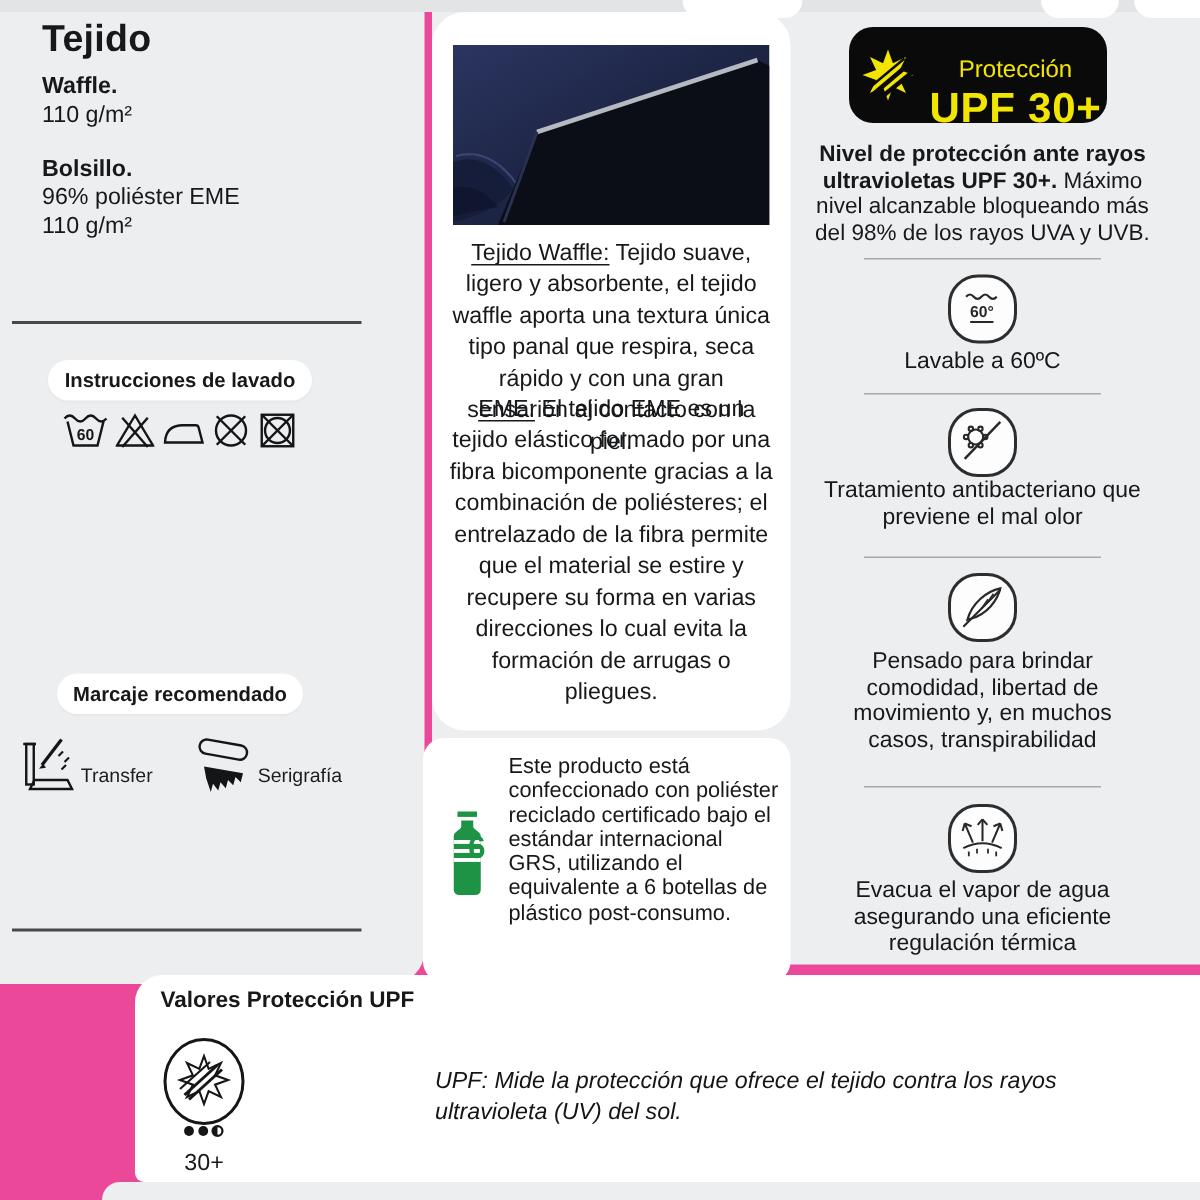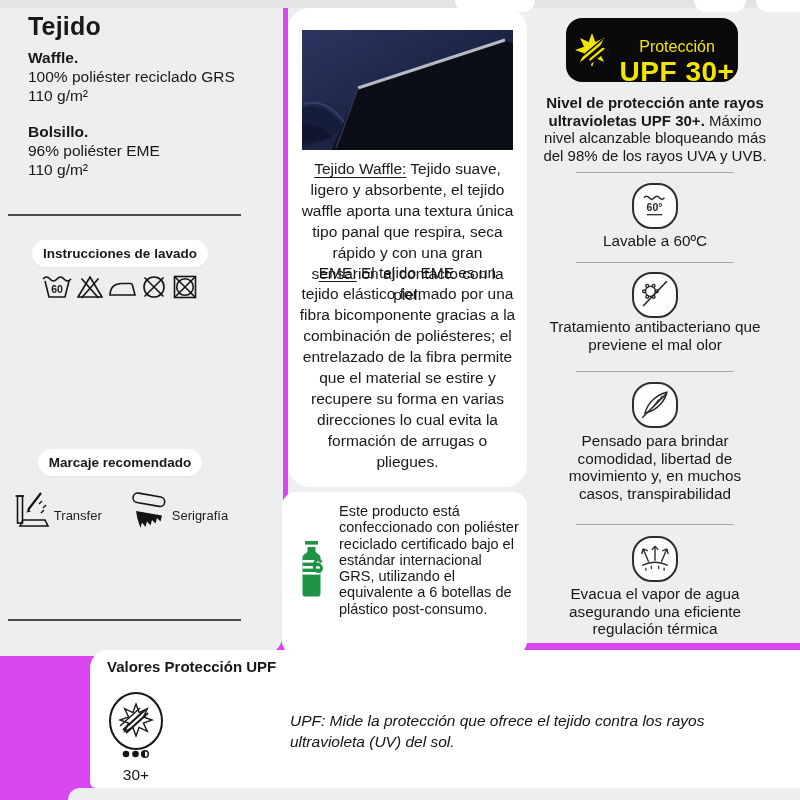--- a/index.html
+++ b/index.html
@@ -1,16 +1,16 @@
 <!DOCTYPE html>
 <html><head>
 <meta charset="utf-8">
 <style>
   html,body{margin:0;padding:0;background:#fff;}
-  .page{position:relative;width:800px;height:800px;background:#d946ef;overflow:hidden;
+  .page{position:relative;width:800px;height:800px;background:#ec4899;overflow:hidden;
         font-family:"Liberation Sans",sans-serif;color:#17181A;}
   
   .strip-top{position:absolute;left:0;top:0;width:800px;height:8px;background:#E2E4E6;}
   .panel{position:absolute;background:#ECEEEF;}
   .panel-left{left:0;top:8px;width:283px;height:648px;border-radius:0 0 22px 0;}
   .panel-right{left:288px;top:8px;width:512px;height:635px;border-radius:0 0 0 22px;}
   .blob{position:absolute;background:#FFFFFF;border-radius:12px;height:26px;top:-14px;}
   .b1{left:455px;width:80px;}
   .b2{left:694px;width:52px;}
   .b3{left:756px;width:60px;}
@@ -76,21 +76,20 @@
   <div class="panel panel-right"></div>
   <div class="blob b1"></div>
   <div class="blob b2"></div>
   <div class="blob b3"></div>
 
   <h1 class="ltitle">Tejido</h1>
 
   <div class="mats">
     <div class="mat">
       <div class="mat-name">Waffle.</div>
-      <div>100% poliéster reciclado GRS</div>
       <div>110 g/m²</div>
     </div>
     <div class="mat">
       <div class="mat-name">Bolsillo.</div>
       <div>96% poliéster EME</div>
       <div>110 g/m²</div>
     </div>
   </div>
 
   <hr class="divider-dark d1">

